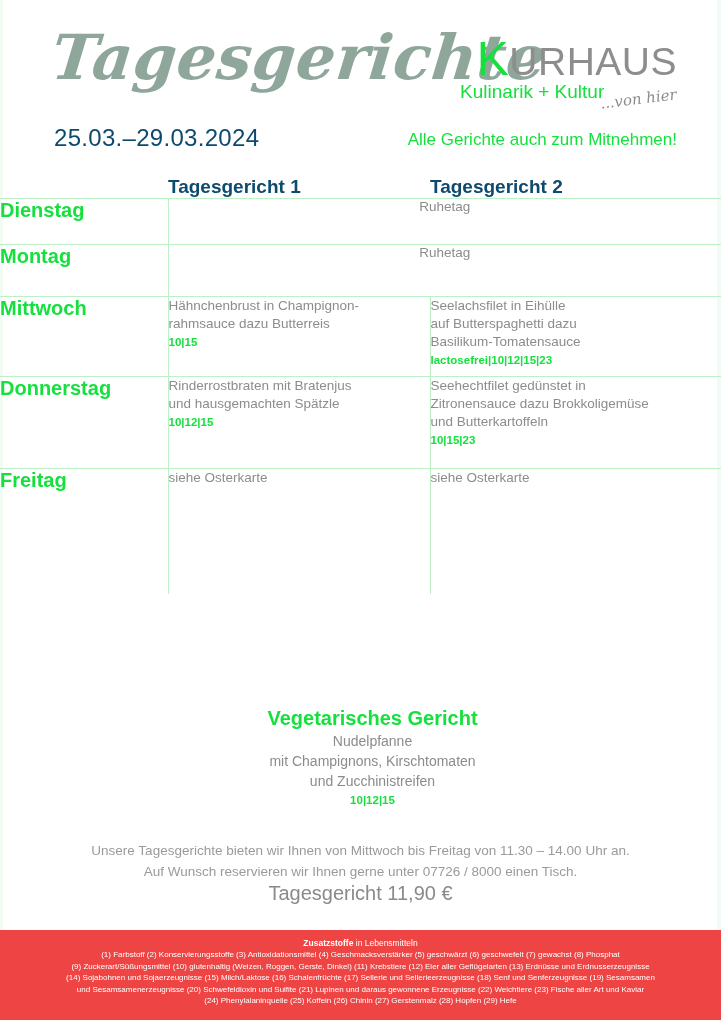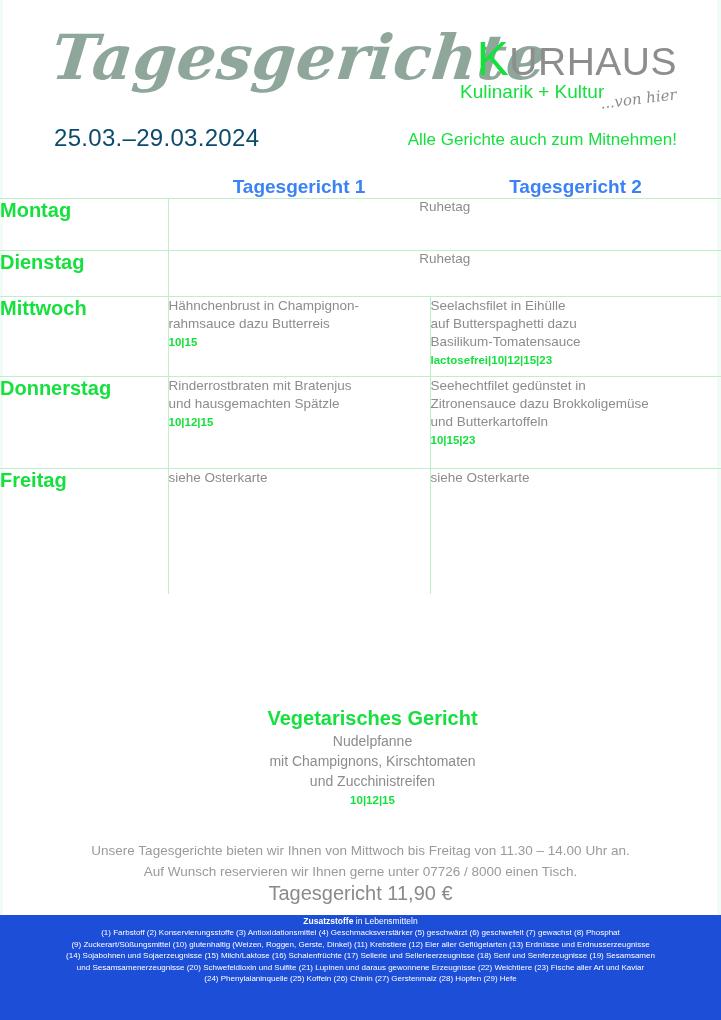--- a/index.html
+++ b/index.html
@@ -68,22 +68,22 @@
     position:absolute; left:0; top:176px;
     width:721px;
     border-collapse: collapse;
   }
   .menu-table td, .menu-table th { vertical-align: top; padding: 0; }
   .col-day   { width:168px; }
   .col-one   { width:262px; }
   .col-two   { width:291px; }
 
   .hdr-cell {
-    text-align:center;
-    font-size:19px; font-weight:700; color:#3b82f6;
+    text-align:left;
+    font-size:19px; font-weight:700; color:#0c4a6e;
     padding: 6px 0 9px 0;
   }
   .hdr-day { border:0; }
 
   .row { }
   .cell-day {
     font-size:20px; font-weight:700; color:#15e03d;
     padding: 12px 0 10px 48px;
     border-top: 1px solid #bdf0c6;
     white-space: nowrap;
@@ -118,23 +118,23 @@
   .veg-line  { font-size:14px; color:#8c8c8c; line-height:20px; }
   .veg-codes { font-size:11.5px; font-weight:700; color:#15e03d; line-height:17px; margin-top:1px; }
 
   
   .info { position:absolute; left:0; top:840px; width:721px; text-align:center; }
   .info-line { font-size:13.5px; color:#9a9a9a; line-height:21px; }
   .price { font-size:20px; color:#8a8a8a; margin-top:0; }
 
   
   .footer {
-    position:absolute; left:0; bottom:0; width:721px; height:105px;
-    background:#1d4ed8; color:#ffffff;
-    text-align:center; 
+    position:absolute; left:0; bottom:0; width:721px; height:90px;
+    background:#ef4444; color:#ffffff;
+    text-align:center; padding-top:7px;
   }
   .footer-title { font-size:8.5px; line-height:12px; }
   .footer-title b { font-weight:700; }
   .footer-line { font-size:8px; line-height:11.5px; }
 </style>
 </head>
 <body>
 
 <div id="page">
 
@@ -160,26 +160,26 @@
         <col class="col-two">
     </colgroup>
     <thead>
       <tr>
         <th class="hdr-day"></th>
         <th class="hdr-cell">Tagesgericht 1</th>
         <th class="hdr-cell">Tagesgericht 2</th>
       </tr>
     </thead>
     <tbody>
+        <tr class="row r-die">
+          <td class="cell-day">Dienstag</td>
+          <td class="cell-rest" colspan="2">Ruhetag</td>
+        </tr>
         <tr class="row r-mon">
           <td class="cell-day">Montag</td>
-          <td class="cell-rest" colspan="2">Ruhetag</td>
-        </tr>
-        <tr class="row r-die">
-          <td class="cell-day">Dienstag</td>
           <td class="cell-rest" colspan="2">Ruhetag</td>
         </tr>
         <tr class="row r-mit">
           <td class="cell-day">Mittwoch</td>
           <td class="cell-dish">
             <div>Hähnchenbrust in Champignon-</div>
             <div>rahmsauce dazu Butterreis</div>
             <div class="codes">10|15</div>
           </td>
           <td class="cell-dish">

